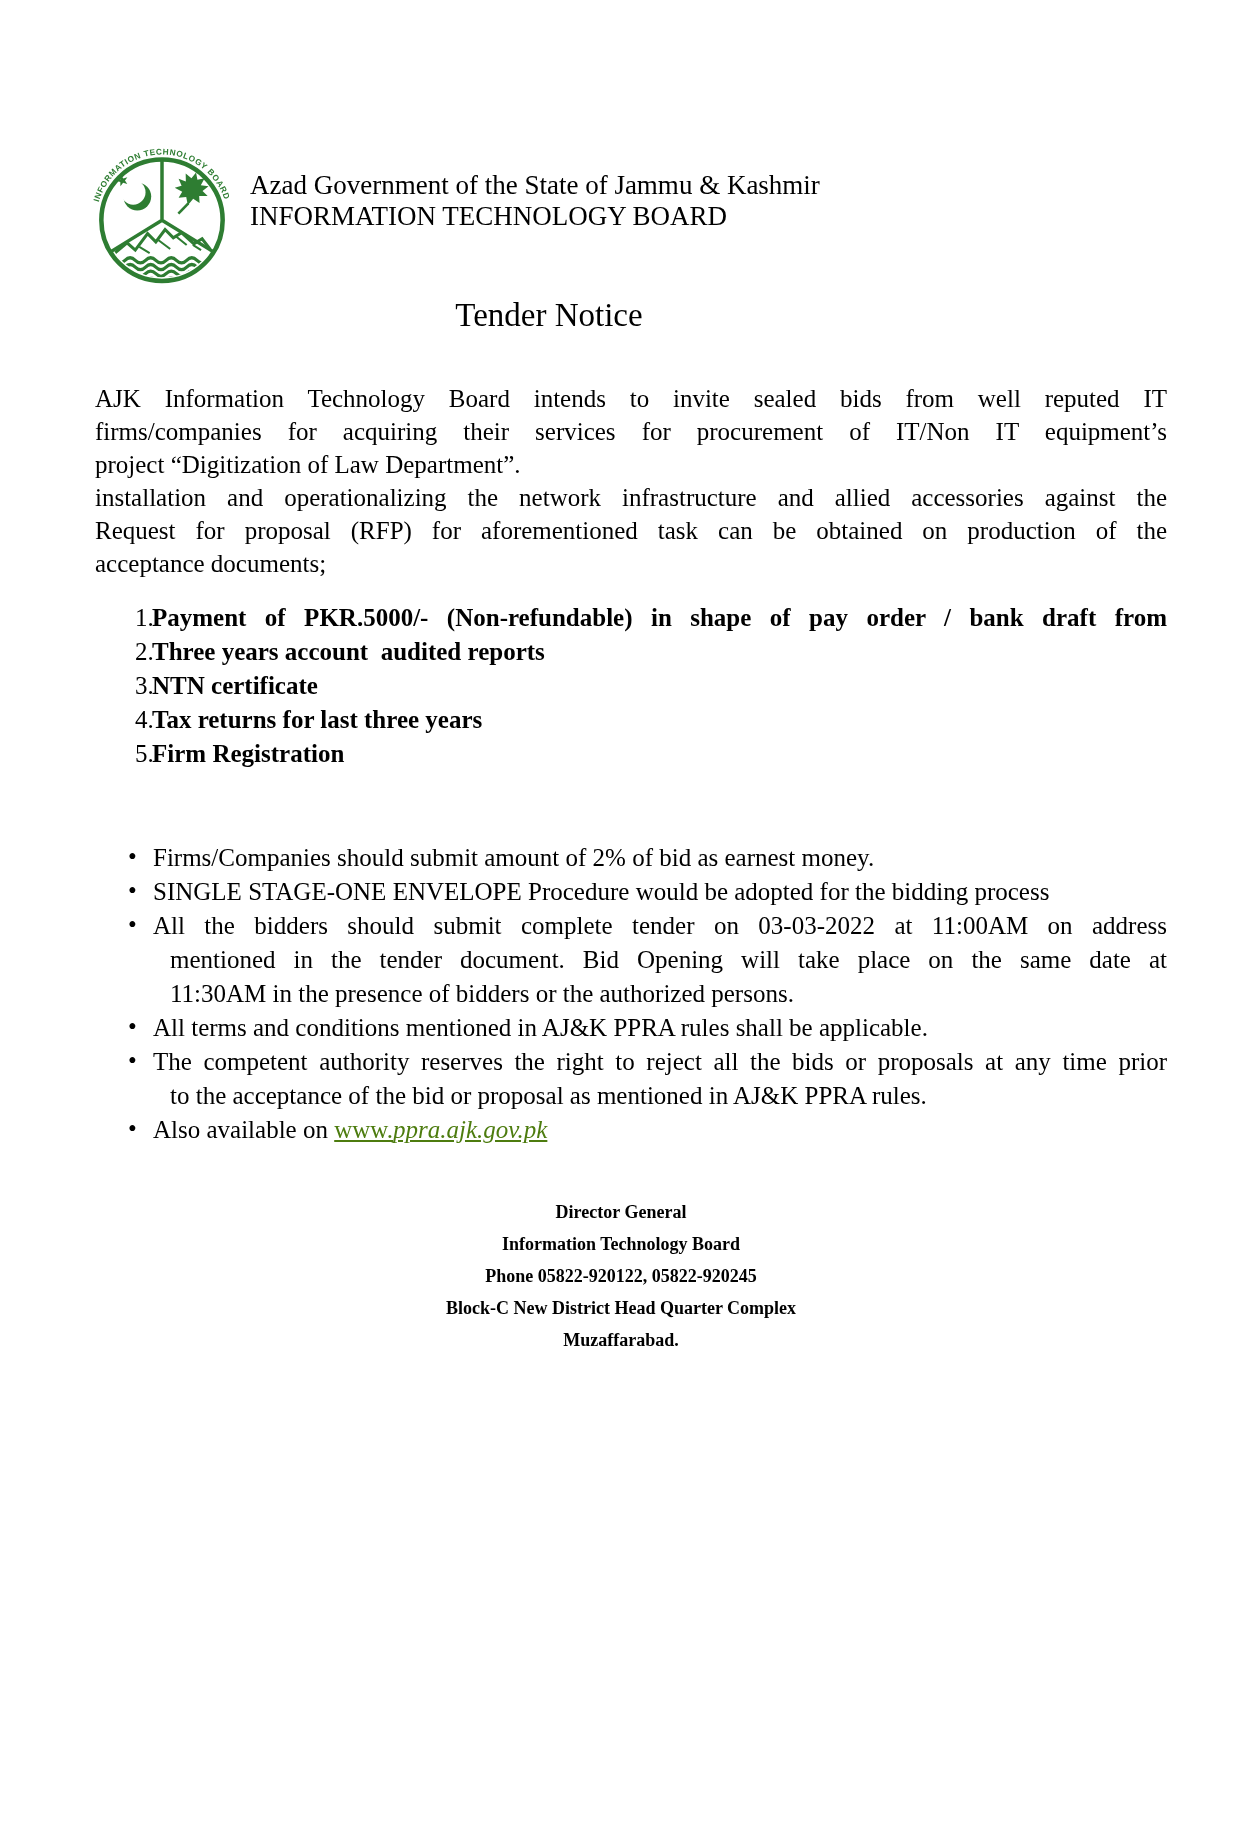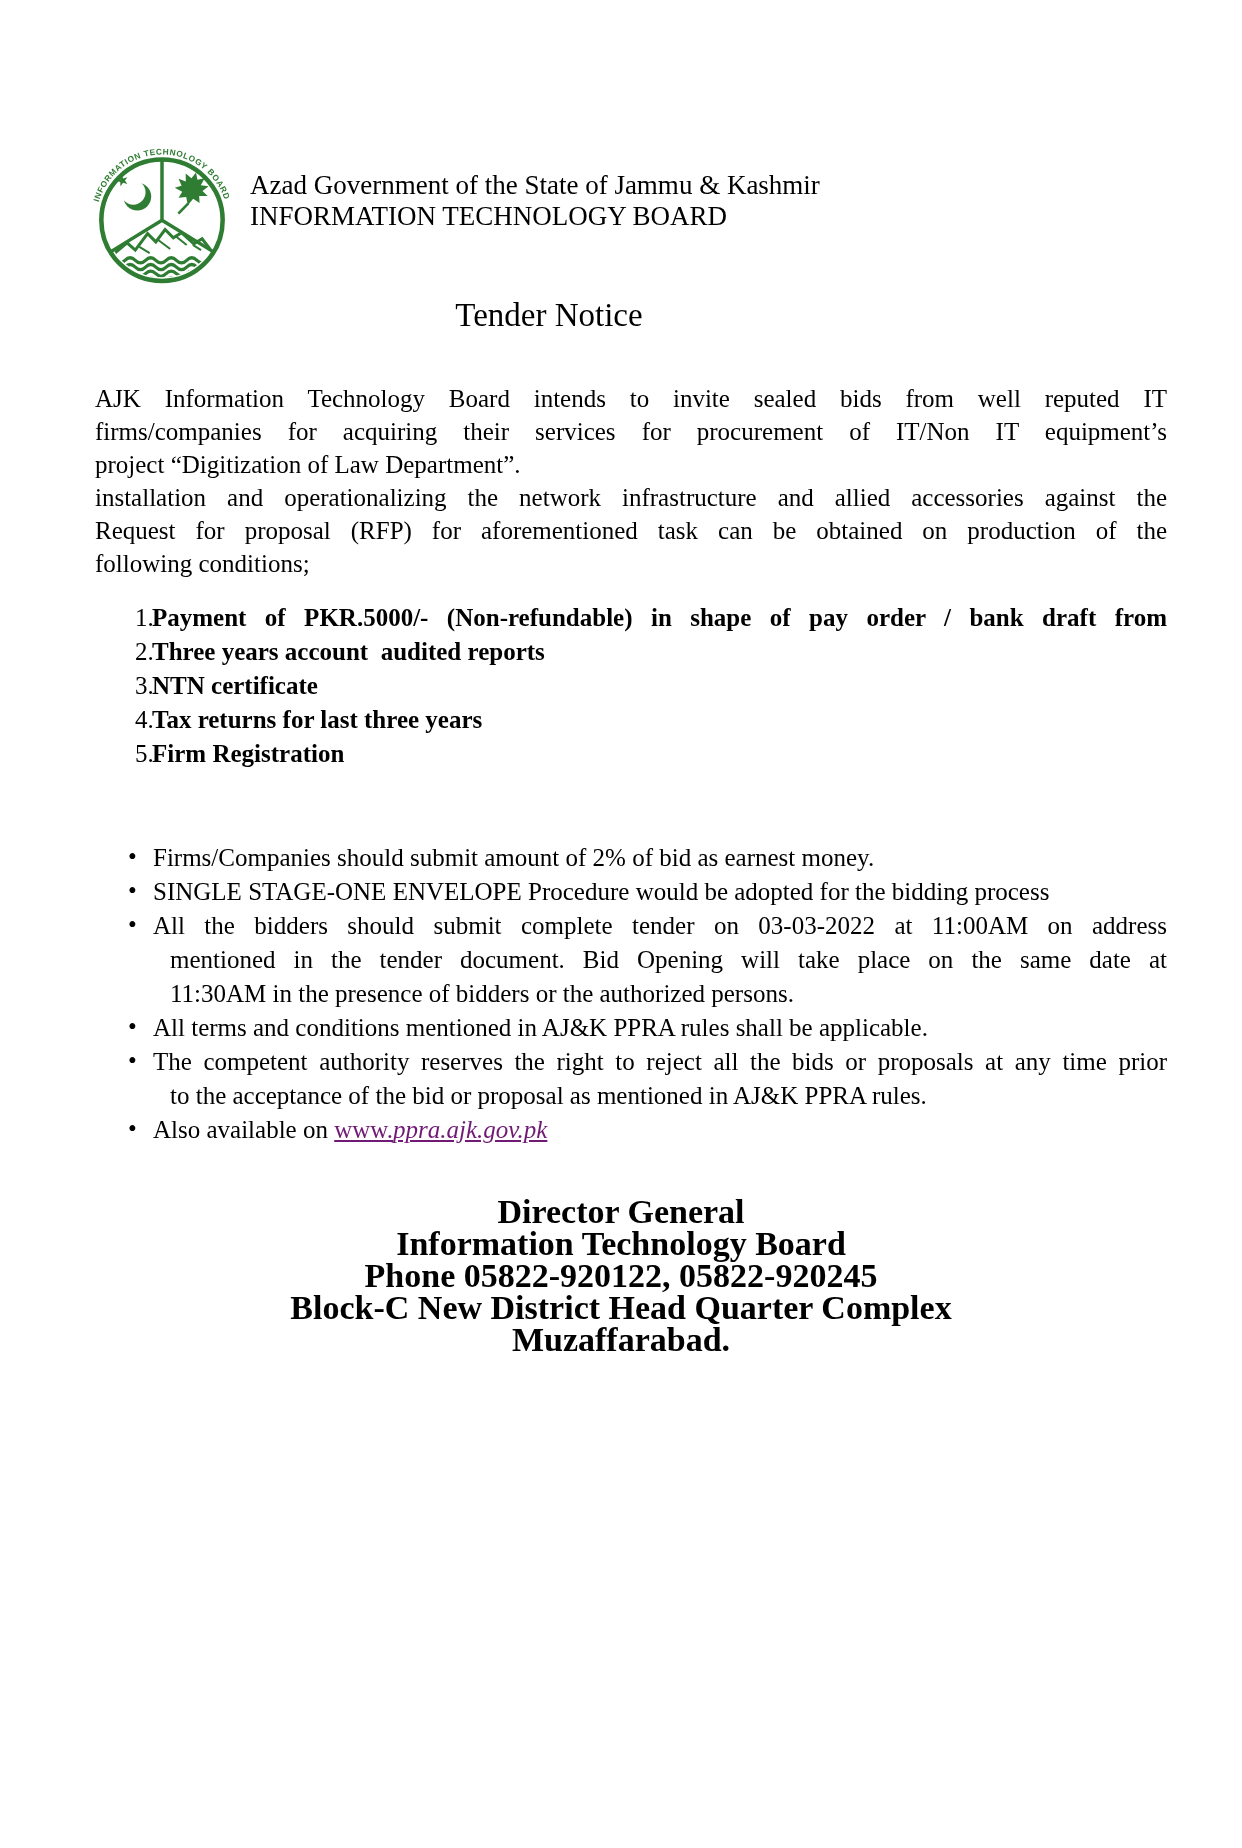--- a/index.html
+++ b/index.html
@@ -26,25 +26,25 @@
   .num-row { position:relative; }
   .num-marker { position:absolute; left:40px; top:0; font-weight:normal; }
   .ntext { margin-left:57px; }
   .ncont { margin-left:83px; }
   
   .bullets { position:absolute; left:95px; top:841px; width:1072px; font-size:25px; line-height:34px; }
   .b-row { position:relative; }
   .b-marker { position:absolute; left:33px; top:-1px; }
   .btext { margin-left:58px; }
   .bcont { margin-left:75px; }
-  .link { color:#701a75; }
+  .link { color:#4d7c0f; }
   .link .li { font-style:italic; }
   
   .footer { position:absolute; left:0; top:1196px; width:1242px; text-align:center;
-            font-weight:bold; font-size:34px; line-height:32px; }
+            font-weight:bold; font-size:18px; line-height:32px; }
 </style>
 </head>
 <body>
 
 <div class="page">
 
   <div class="logo">
     <svg viewBox="0 0 140 142">
       <defs>
         <path id="arcPath" d="M 8.2,63.4 A 64,64 0 0 1 131.8,63.4" fill="none"></path>
@@ -92,21 +92,21 @@
   </div>
 
   <h1 class="title">Tender Notice</h1>
 
   <div class="intro">
     <div class="line j">AJK Information Technology Board intends to invite sealed bids from well reputed IT</div>
     <div class="line j">firms/companies for acquiring their services for procurement of IT/Non IT equipment’s</div>
     <div class="line">project “Digitization of Law Department”.</div>
     <div class="line j">installation and operationalizing the network infrastructure and allied accessories against the</div>
     <div class="line j">Request for proposal (RFP) for aforementioned task can be obtained on production of the</div>
-    <div class="line">following conditions;</div>
+    <div class="line">acceptance documents;</div>
   </div>
 
   <div class="numlist">
     <div class="num-row">
       <span class="num-marker">1.</span>
       <div class="ntext line j">Payment of PKR.5000/- (Non-refundable) in shape of pay order / bank draft from</div>
     </div>
     <div class="num-row">
       <span class="num-marker">2.</span>
       <div class="ntext line">Three years account &nbsp;audited reports</div>

